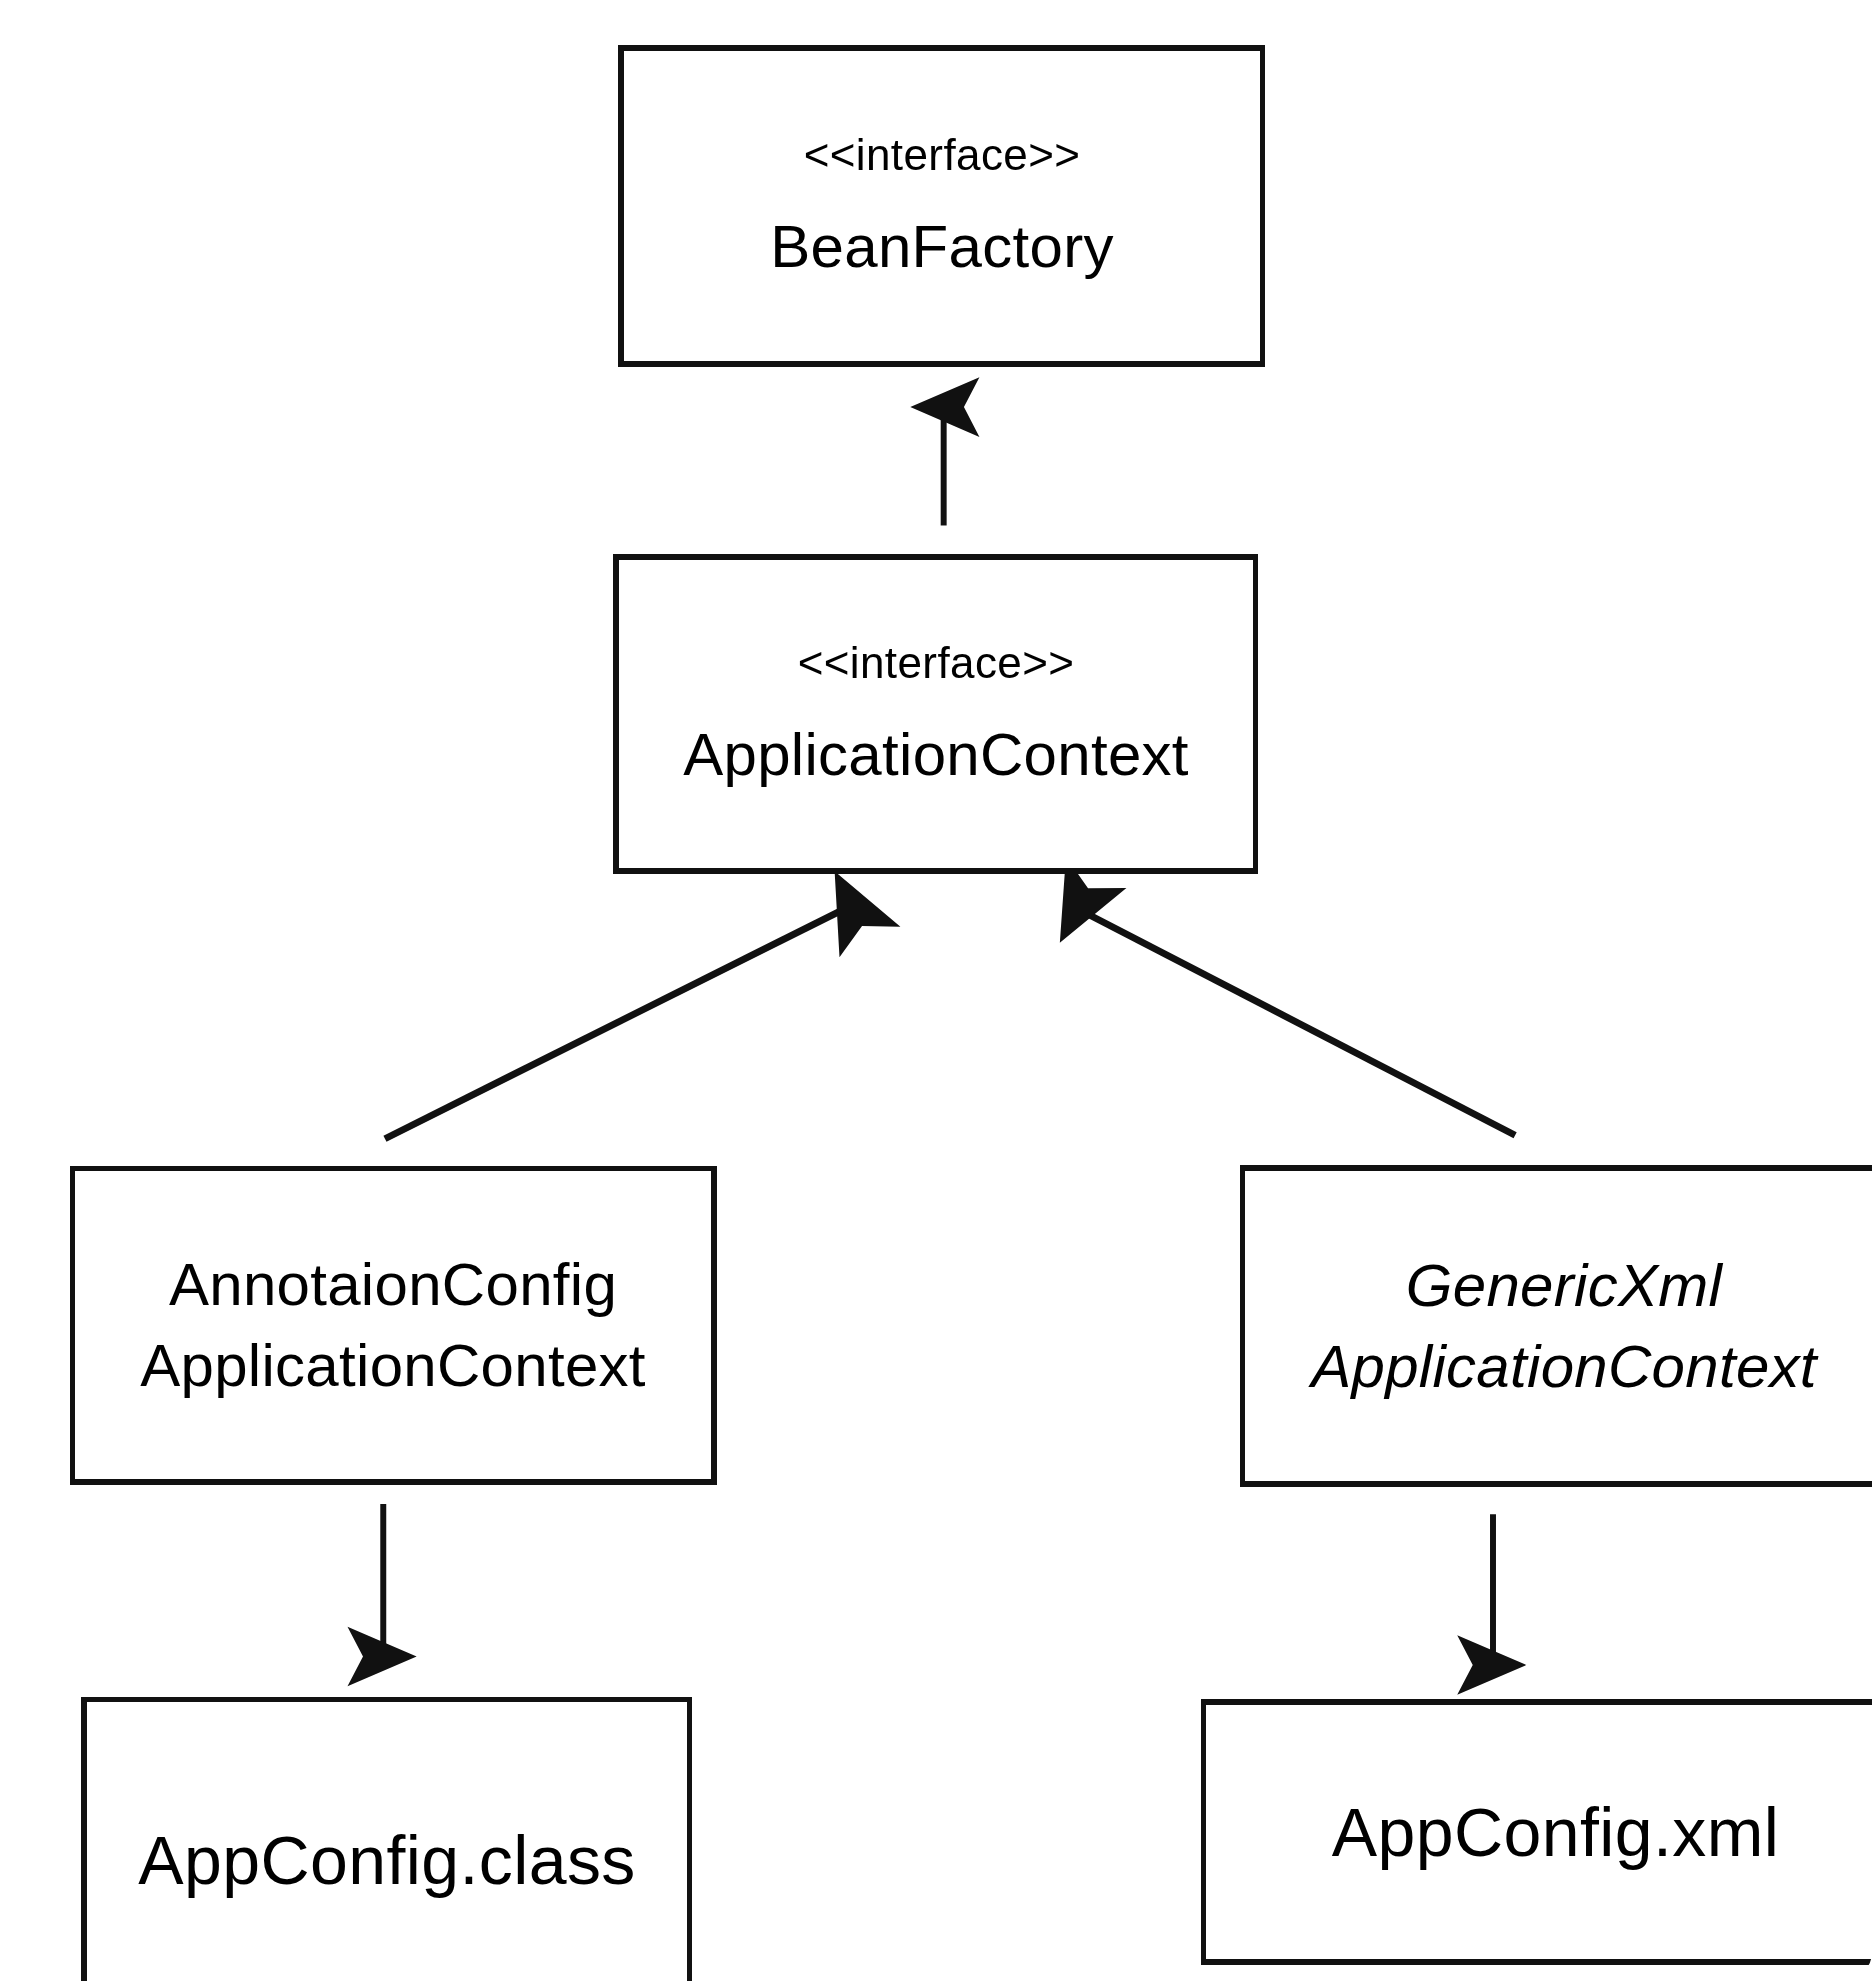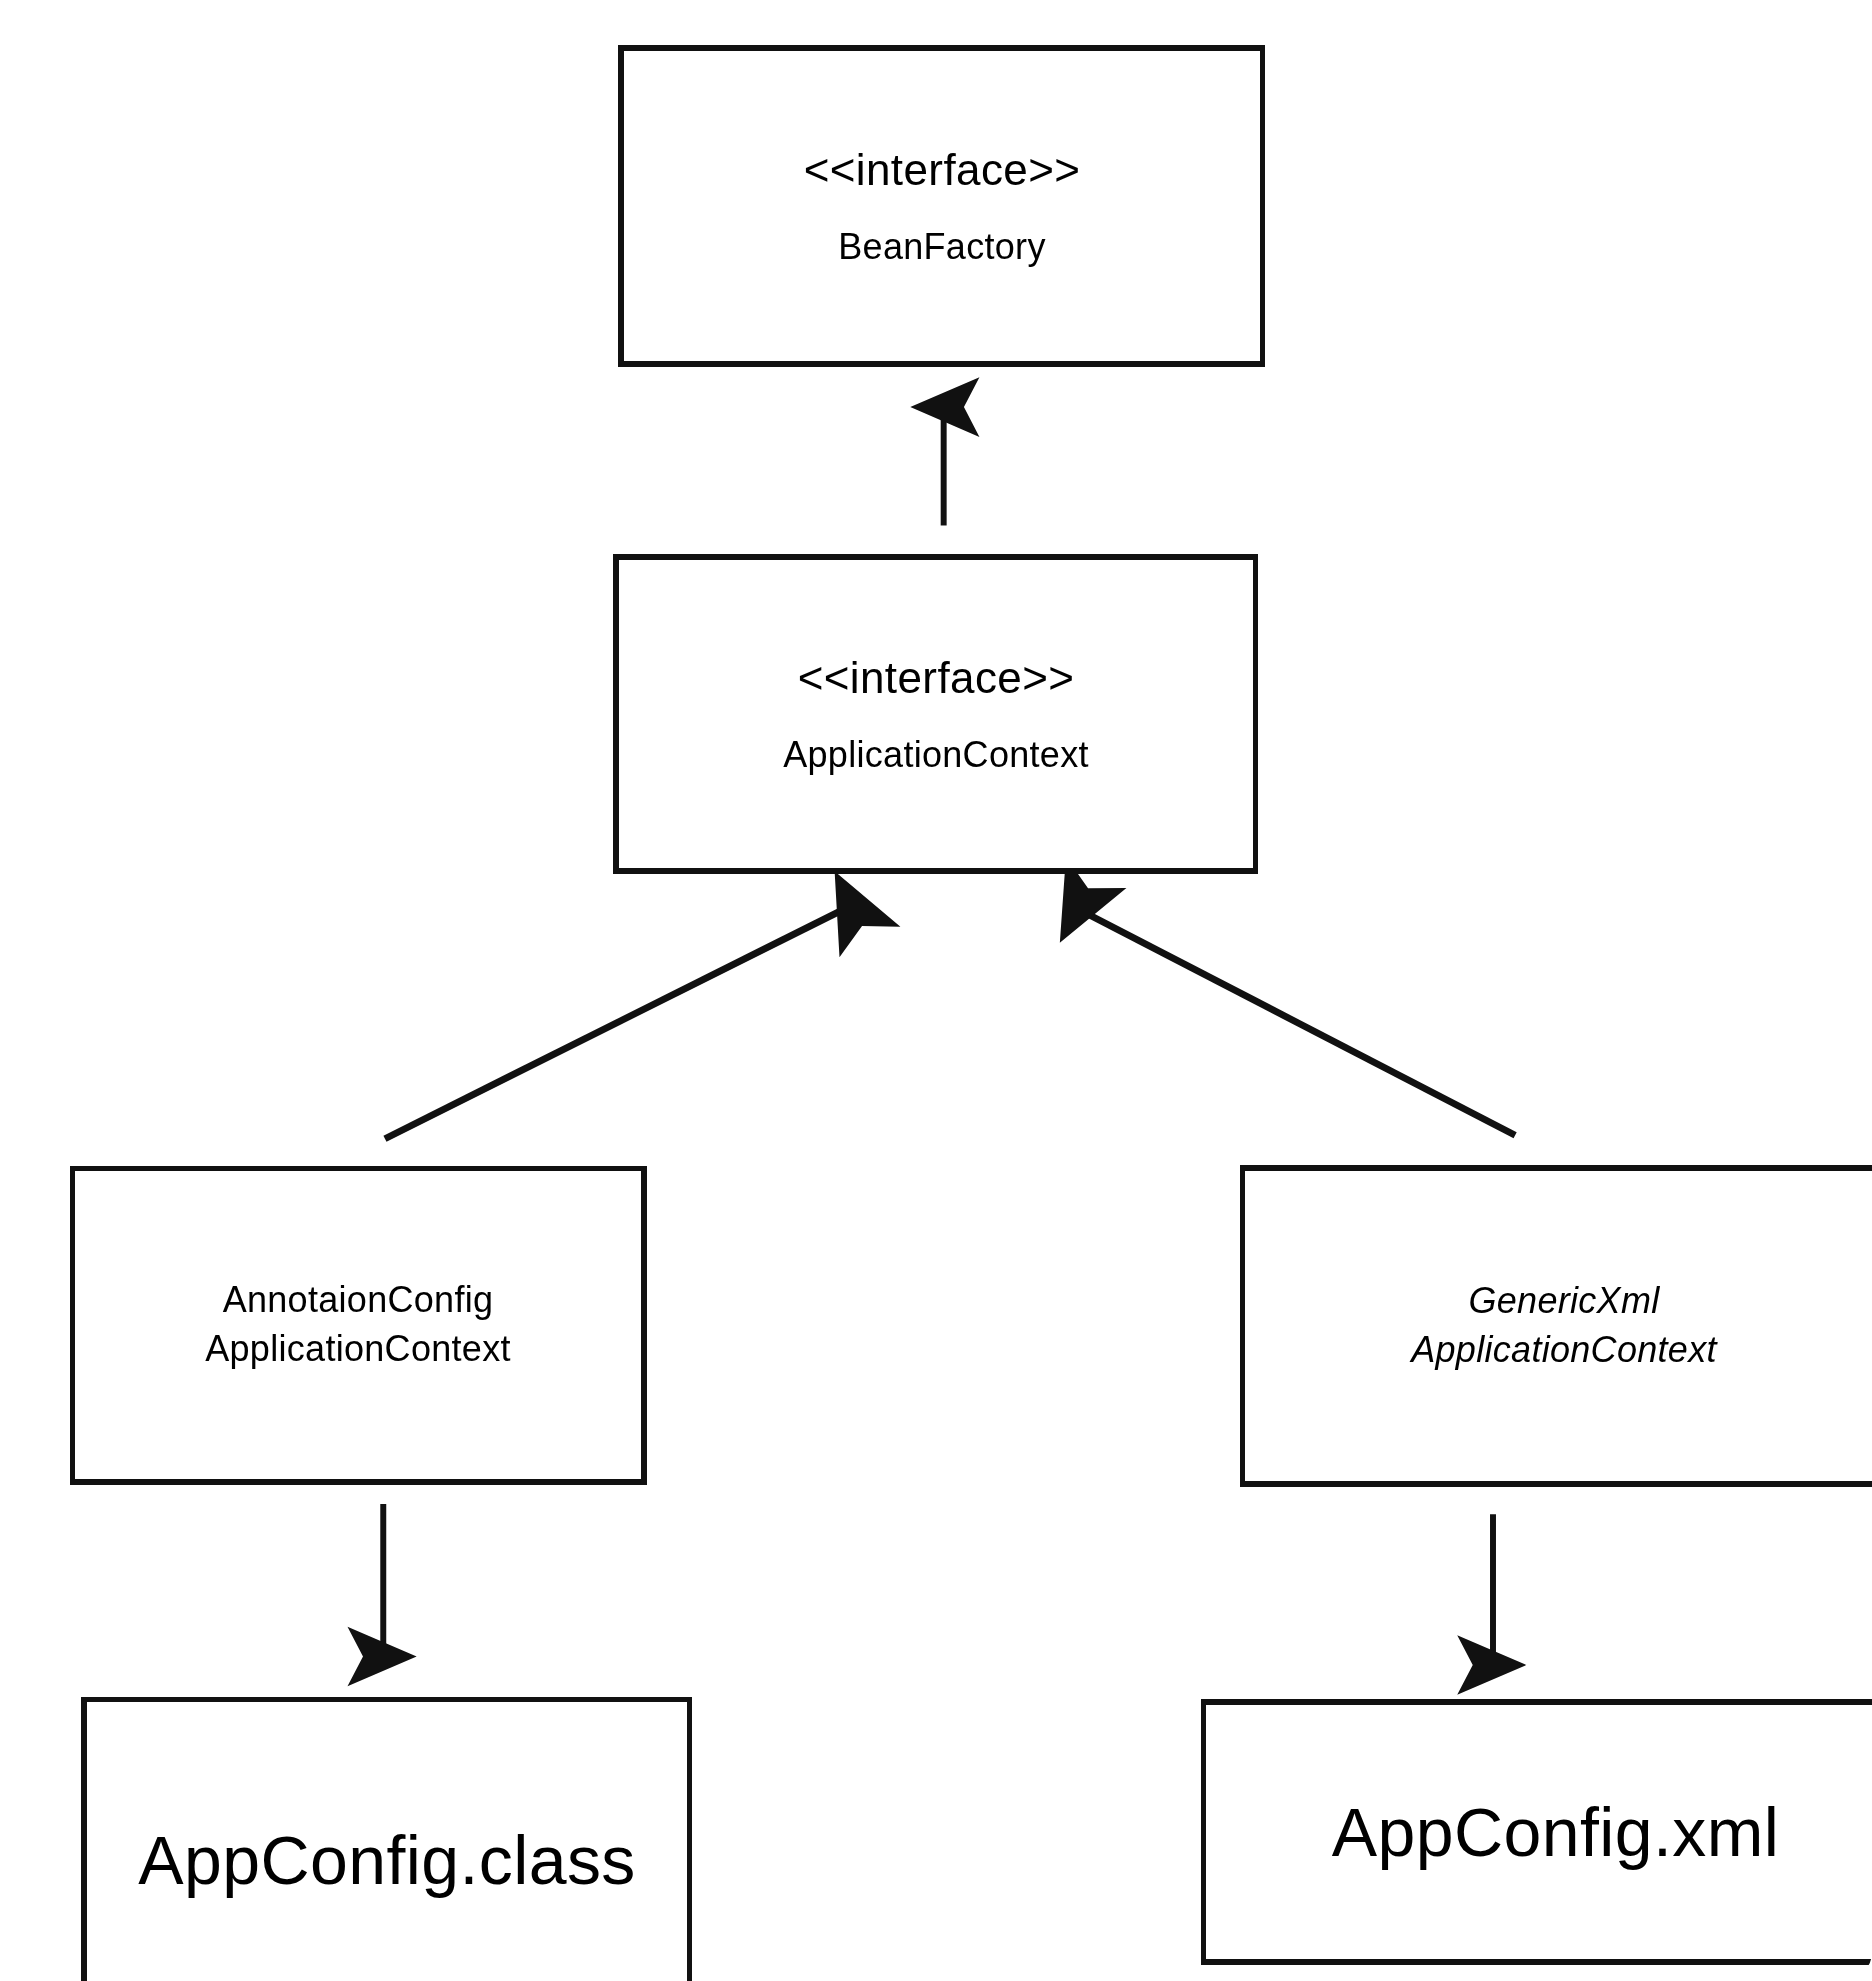--- a/index.html
+++ b/index.html
@@ -50,41 +50,41 @@
   .node.skew-e { border-width: 5.1px 5.1px 6px 6px; }
   .node.skew-f { border-width: 6px 6.8px 6.8px 5.1px; }
 
   .stereotype {
     font-size: 44px;
     font-weight: 400;
     letter-spacing: 0.4px;
     margin-bottom: 25.6px;
   }
   .node-name {
-    font-size: 36px;
+    font-size: 60px;
     font-weight: 400;
     letter-spacing: 0.3px;
   }
   .node-name.two-line {
     line-height: 1.35;
   }
   .node-name.large {
     font-size: 68px;
     letter-spacing: 0.4px;
   }
 
   
   #node-beanfactory {
     left: 618px;  top: 45px;   width: 647px;  height: 322px;
   }
   #node-applicationcontext {
     left: 613px;  top: 554px;  width: 645px;  height: 320px;
   }
   #node-annotationconfig {
-    left: 70px;   top: 1166px; width: 577px;  height: 319px;
+    left: 70px;   top: 1166px; width: 647px;  height: 319px;
   }
   #node-genericxml {
     left: 1240px; top: 1165px; width: 649px;  height: 322px; font-style: italic;
   }
   #node-appconfig-class {
     left: 81px;   top: 1697px; width: 611px;  height: 328px;
   }
   #node-appconfig-xml {
     left: 1201px; top: 1699px; width: 710px;  height: 266px;
   }

